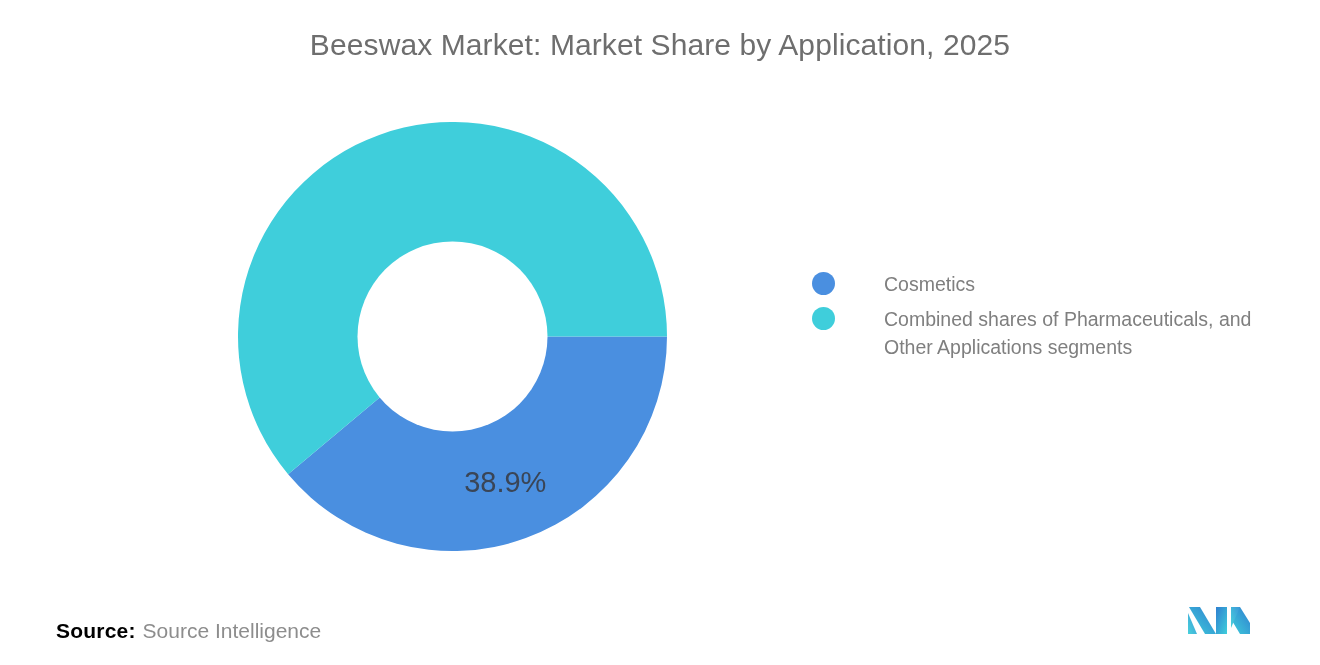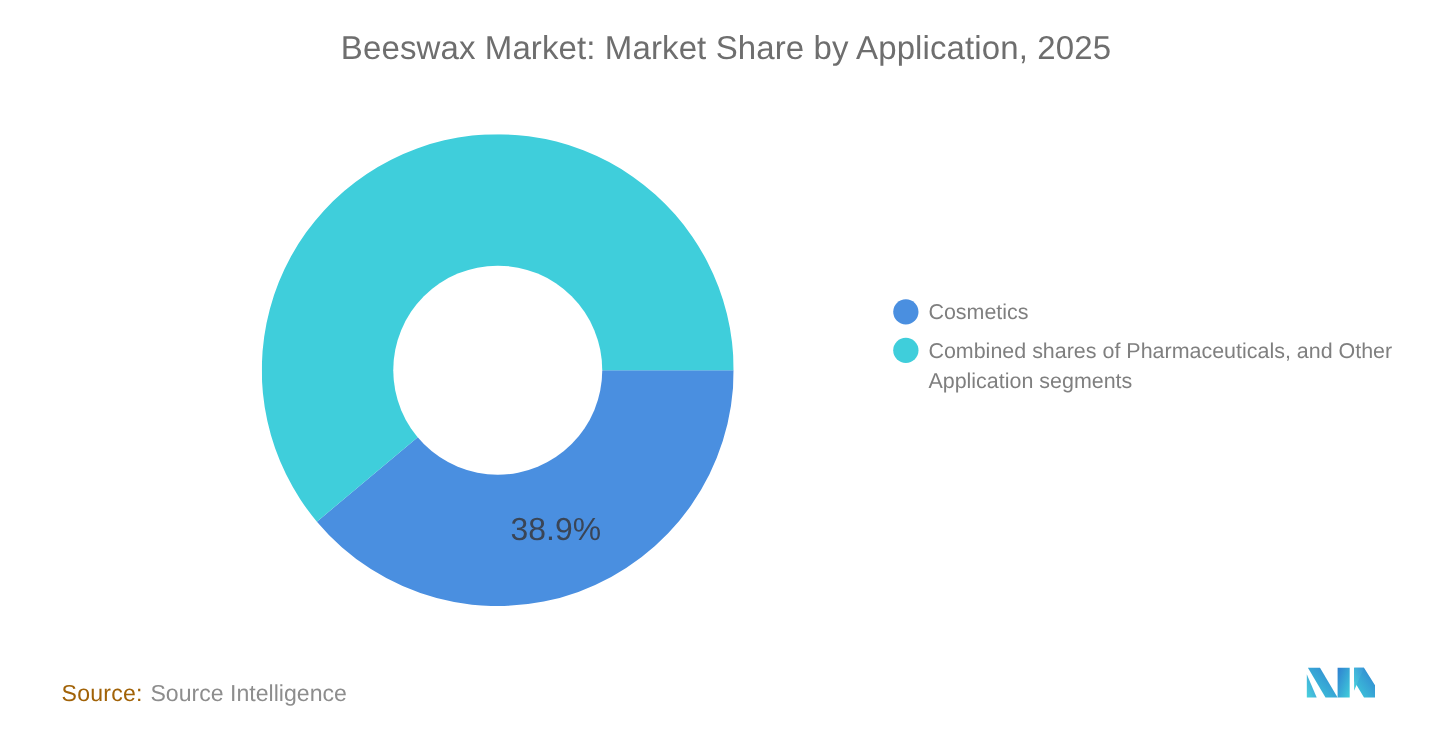--- a/index.html
+++ b/index.html
@@ -69,20 +69,21 @@
   .legend {
     position: absolute;
     left: 812px;
     top: 270px;
     width: 470px;
   }
   .legend-row {
     display: flex;
     align-items: flex-start;
     margin-bottom: 7px;
+    gap: 40px;
   }
   .legend-marker {
     width: 23px;
     height: 23px;
     border-radius: 50%;
     flex: 0 0 auto;
     margin-top: 2px;
   }
   .legend-label {
     font-size: 19.5px;
@@ -96,22 +97,22 @@
   
   .source-line {
     position: absolute;
     left: 56px;
     bottom: 20px;
     font-size: 21px;
     line-height: 28px;
     white-space: nowrap;
   }
   .source-key {
-    font-weight: 400;
-    color: #a16207;
+    font-weight: 700;
+    color: #000000;
     letter-spacing: 0.2px;
   }
   .source-val {
     font-weight: 400;
     color: #8d8d8d;
     margin-left: 7px;
   }
 
   .brand-logo {
     position: absolute;
@@ -141,21 +142,21 @@
       </div>
   </div>
 
   <div class="legend">
     <div class="legend-row">
       <span class="legend-marker" id="legend-marker-0" style="background: rgb(74, 143, 224);"></span>
       <span class="legend-label">Cosmetics</span>
     </div>
     <div class="legend-row">
       <span class="legend-marker" id="legend-marker-1" style="background: rgb(63, 206, 219);"></span>
-      <span class="legend-label">Combined shares of Pharmaceuticals, and Other Application segments</span>
+      <span class="legend-label">Combined shares of Pharmaceuticals, and Other Applications segments</span>
     </div>
   </div>
 
   <div class="source-line">
     <span class="source-key">Source:</span><span class="source-val">Source Intelligence</span>
   </div>
 
   <svg class="brand-logo" viewBox="0 0 66 34">
     <defs>
       <linearGradient id="lgA" x1="0" y1="1" x2="1" y2="0">

